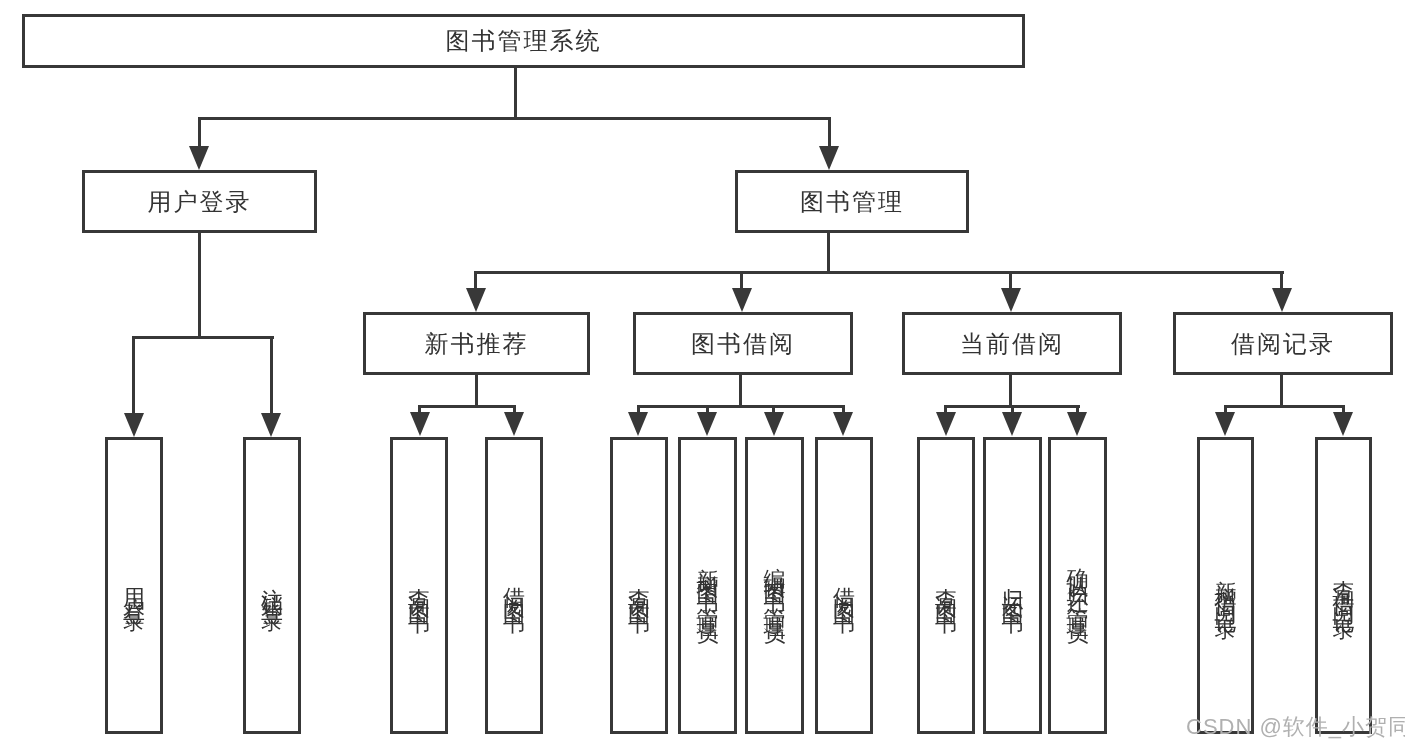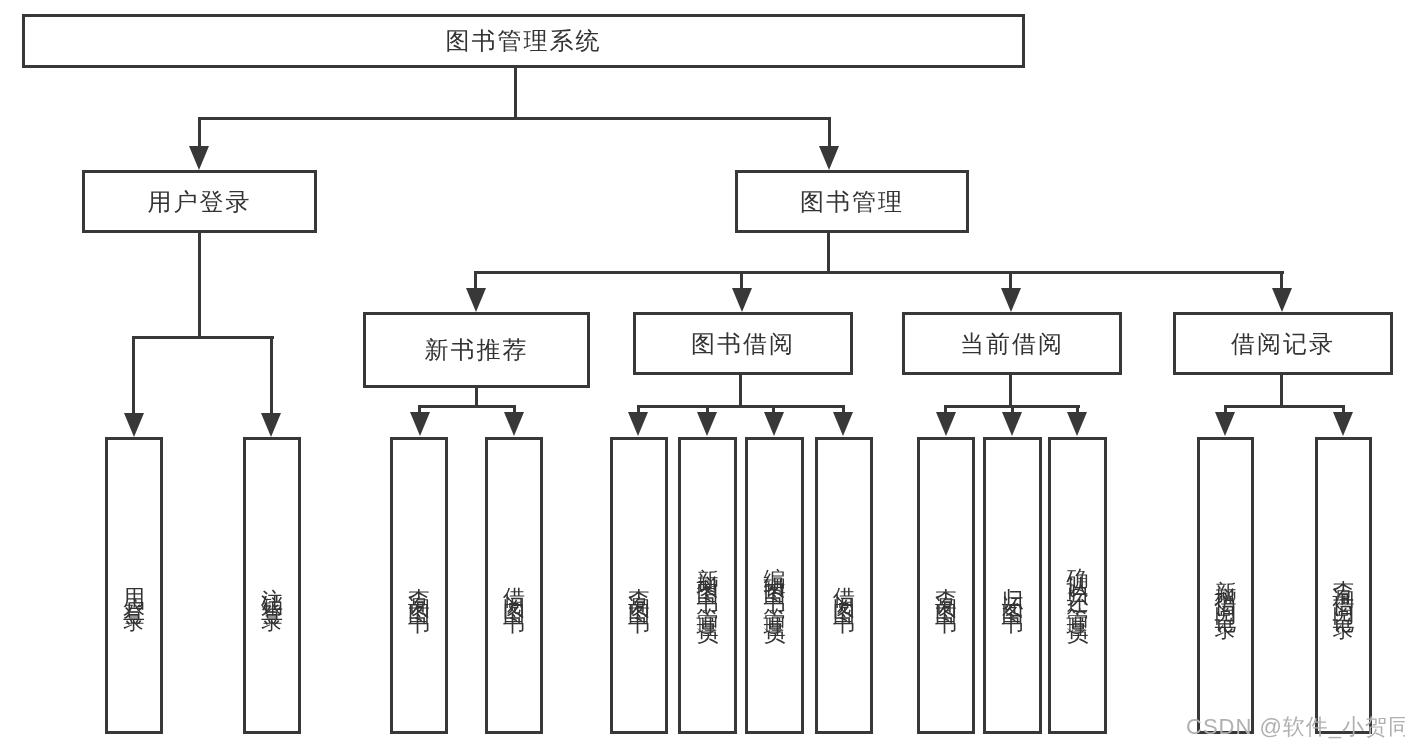--- a/index.html
+++ b/index.html
@@ -62,21 +62,21 @@
   <div class="hl" style="left:474px;top:271px;width:810px;"></div>
   <div class="vl" style="left:474px;top:274px;height:15px;"></div>
   <div class="arr" style="left:466px;top:288px;"></div>
   <div class="vl" style="left:740px;top:274px;height:15px;"></div>
   <div class="arr" style="left:732px;top:288px;"></div>
   <div class="vl" style="left:1009px;top:274px;height:15px;"></div>
   <div class="arr" style="left:1001px;top:288px;"></div>
   <div class="vl" style="left:1280px;top:274px;height:15px;"></div>
   <div class="arr" style="left:1272px;top:288px;"></div>
 
-  <div class="box hbox" style="left:363px;top:312px;width:227px;height:76px;">
+  <div class="box hbox" style="left:363px;top:312px;width:227px;height:63px;">
     <span>新书推荐</span>
   </div>
   <div class="box hbox" style="left:902px;top:312px;width:220px;height:63px;">
     <span>当前借阅</span>
   </div>
   <div class="box hbox" style="left:633px;top:312px;width:220px;height:63px;">
     <span>图书借阅</span>
   </div>
   <div class="box hbox" style="left:1173px;top:312px;width:220px;height:63px;">
     <span>借阅记录</span>

